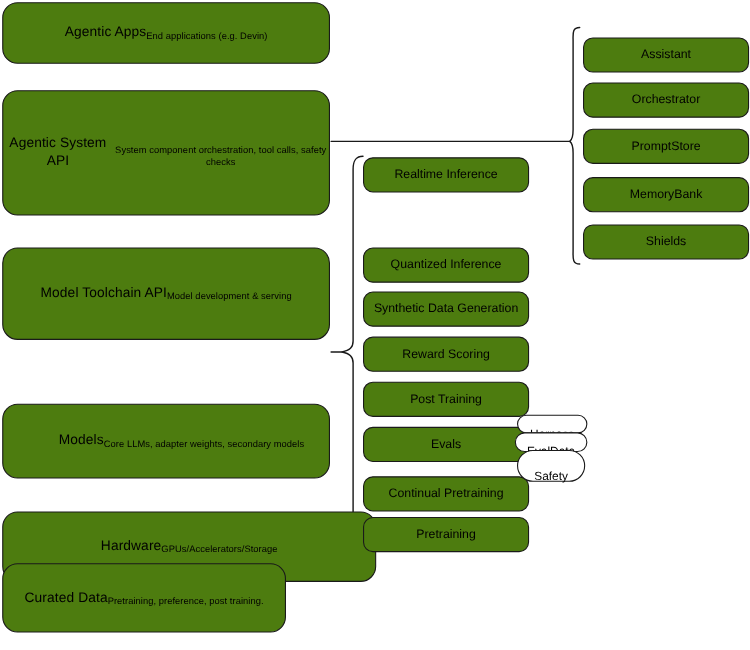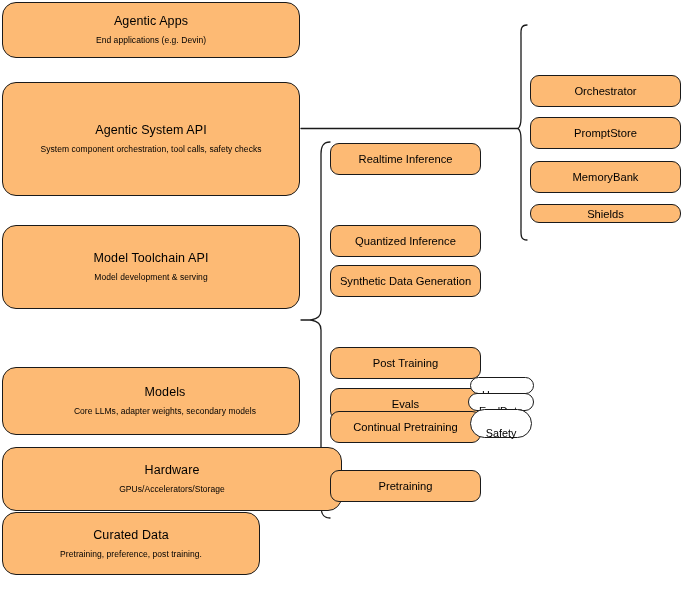--- a/index.html
+++ b/index.html
@@ -19,25 +19,25 @@
     position: absolute;
     left: 0; top: 0;
     width: 682px;
     height: 591px;
   }
 
   
   .box {
     position: absolute;
     box-sizing: border-box;
-    background: #fdba74;
+    background: #4d7c0f;
     border: 1.3px solid #1a1a1a;
     border-radius: 12px;
     display: flex;
-    flex-direction: column;
+    flex-direction: row;
     align-items: center;
     justify-content: center;
     text-align: center;
     line-height: 1.25;
   }
 
   
   .layer-box {
     border-radius: 14px;
   }
@@ -138,21 +138,21 @@
   <div class="box layer-box" style="left:2px; top:225px; width:298px; height:84px;">
     <div class="layer-title">Model Toolchain API</div>
     <div class="layer-sub">Model development &amp; serving</div>
   </div>
 
   <div class="box layer-box" style="left:2px; top:367px; width:298px; height:68px;padding-left:28px;">
     <div class="layer-title">Models</div>
     <div class="layer-sub">Core LLMs, adapter weights, secondary models</div>
   </div>
 
-  <div class="box layer-box" style="left:2px; top:447px; width:340px; height:64px;">
+  <div class="box layer-box" style="left:2px; top:465px; width:340px; height:64px;">
     <div class="layer-title">Hardware</div>
     <div class="layer-sub">GPUs/Accelerators/Storage</div>
   </div>
 
   <div class="box layer-box" style="left:2px; top:512px; width:258px; height:63px;">
     <div class="layer-title">Curated Data</div>
     <div class="layer-sub">Pretraining, preference, post training.</div>
   </div>
 
   <div class="box item-box" style="left:330px; top:143px; width:151px; height:32px;">
@@ -161,59 +161,65 @@
 
 
   <div class="box item-box" style="left:330px; top:225px; width:151px; height:32px;">
     <div class="item-label">Quantized Inference</div>
   </div>
 
   <div class="box item-box" style="left:330px; top:265px; width:151px; height:32px;">
     <div class="item-label">Synthetic Data Generation</div>
   </div>
 
+  <div class="box item-box" style="left:330px; top:306px; width:151px; height:32px;">
+    <div class="item-label">Reward Scoring</div>
+  </div>
 
   <div class="box item-box" style="left:330px; top:347px; width:151px; height:32px;">
     <div class="item-label">Post Training</div>
   </div>
 
   <div class="box item-box" style="left:330px; top:388px; width:151px; height:32px;">
     <div class="item-label">Evals</div>
   </div>
 
-  <div class="box item-box" style="left:330px; top:411px; width:151px; height:32px;">
+  <div class="box item-box" style="left:330px; top:433px; width:151px; height:32px;">
     <div class="item-label">Continual Pretraining</div>
   </div>
 
   <div class="box item-box" style="left:330px; top:470px; width:151px; height:32px;">
     <div class="item-label">Pretraining</div>
   </div>
 
   <div class="pill" style="left:470px; top:377px; width:64px; height:17px;">
     <div class="pill-label">Harness</div>
   </div>
 
   <div class="pill" style="left:468px; top:393px; width:66px; height:18px;">
     <div class="pill-label">EvalData</div>
   </div>
 
   <div class="pill" style="left:470px; top:409px; width:62px; height:29px;">
     <div class="pill-label">Safety</div>
   </div>
 
+  <div class="box item-box" style="left:530px; top:34px; width:151px; height:32px;">
+    <div class="item-label">Assistant</div>
+  </div>
 
   <div class="box item-box" style="left:530px; top:75px; width:151px; height:32px;">
     <div class="item-label">Orchestrator</div>
   </div>
 
   <div class="box item-box" style="left:530px; top:117px; width:151px; height:32px;">
     <div class="item-label">PromptStore</div>
   </div>
 
   <div class="box item-box" style="left:530px; top:161px; width:151px; height:32px;">
     <div class="item-label">MemoryBank</div>
   </div>
 
-  <div class="box item-box" style="left:530px; top:204px; width:151px; height:19px;">
+  <div class="box item-box" style="left:530px; top:204px; width:151px; height:32px;">
     <div class="item-label">Shields</div>
   </div>
 
 </div>
 
 </body></html>

